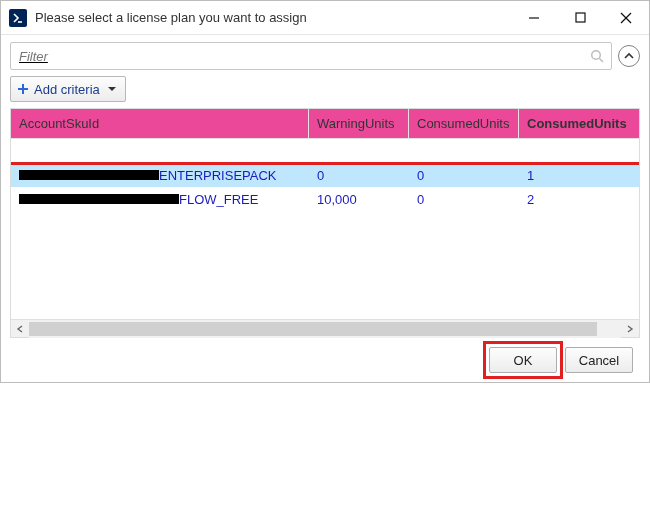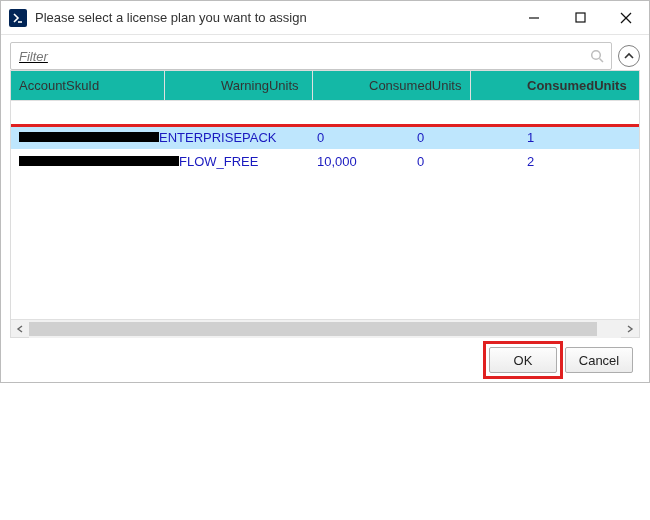--- a/index.html
+++ b/index.html
@@ -21,21 +21,21 @@
   .round-collapse { width: 22px; height: 22px; border: 1px solid #808080; border-radius: 50%; display: flex; align-items: center; justify-content: center; background: #fff; }
   .round-collapse svg { display: block; }
 
   .criteria-bar { padding: 6px 9px; }
   .add-criteria { display: inline-flex; align-items: center; height: 26px; border: 1px solid #b8b8b8; background: linear-gradient(#fdfdfd, #ececec); padding: 0 8px 0 6px; font-size: 13px; color: #1a3c8f; border-radius: 2px; gap: 5px; }
   .add-criteria .plus { width: 12px; height: 12px; color: #2b65d9; }
   .add-criteria .caret { margin-left: 2px; }
 
   .grid-wrap { margin: 0 9px 0 9px; border: 1px solid #dcdcdc; flex: 1; display: flex; flex-direction: column; }
   .grid-header, .grid-row { display: grid; grid-template-columns: 1fr 100px 110px 120px; }
-  .grid-header { height: 30px; background: #14b8a6; border-bottom: 1px solid #e0e0e0; gap: 48px; }
+  .grid-header { height: 30px; background: #ec4899; border-bottom: 1px solid #e0e0e0; }
   .gh-cell { display: flex; align-items: center; padding: 0 8px; font-size: 13px; color: #333; border-right: 1px solid #e0e0e0; white-space: nowrap; overflow: hidden; }
   .gh-cell:last-child { border-right: none; font-weight: bold; }
   .grid-body { flex: 1; overflow: hidden; position: relative; }
   .grid-row { height: 24px; font-size: 13px; color: #1a1abf; }
   .grid-row .cell { display: flex; align-items: center; padding: 0 8px; white-space: nowrap; overflow: hidden; }
   .grid-row.selected { background: #bee6fd; margin-top: 24px; }
   .redbox { position: absolute; border: 3px solid #e02020; pointer-events: none; }
   .sku-cell { position: relative; }
   .redact { display: inline-block; height: 10px; background: #000; vertical-align: middle; margin-right: 0; }
   .scrollbar { height: 18px; border-top: 1px solid #e0e0e0; display: flex; align-items: center; background: #f1f1f1; }
@@ -91,20 +91,36 @@
           </svg>
       </span>
     </div>
     <div class="round-collapse">
       <svg width="12" height="12" viewBox="0 0 12 12">
           <path d="M2 8 L6 4 L10 8" fill="none" stroke="#333" stroke-width="1.6"></path>
         </svg>
     </div>
   </div>
 
+  <div class="criteria-bar">
+    <div class="add-criteria">
+      <span class="plus">
+        <svg width="12" height="12" viewBox="0 0 12 12">
+            <line x1="6" y1="1" x2="6" y2="11" stroke="currentColor" stroke-width="2"></line>
+            <line x1="1" y1="6" x2="11" y2="6" stroke="currentColor" stroke-width="2"></line>
+          </svg>
+      </span>
+      <span>Add criteria</span>
+      <span class="caret">
+        <svg width="10" height="10" viewBox="0 0 10 10">
+            <path d="M1 3 L5 7 L9 3 Z" fill="#333"></path>
+          </svg>
+      </span>
+    </div>
+  </div>
 
   <div class="grid-wrap">
     <div class="grid-header">
       <div class="gh-cell">AccountSkuId</div>
       <div class="gh-cell">WarningUnits</div>
       <div class="gh-cell">ConsumedUnits</div>
       <div class="gh-cell">ConsumedUnits</div>
     </div>
 
     <div class="grid-body">

